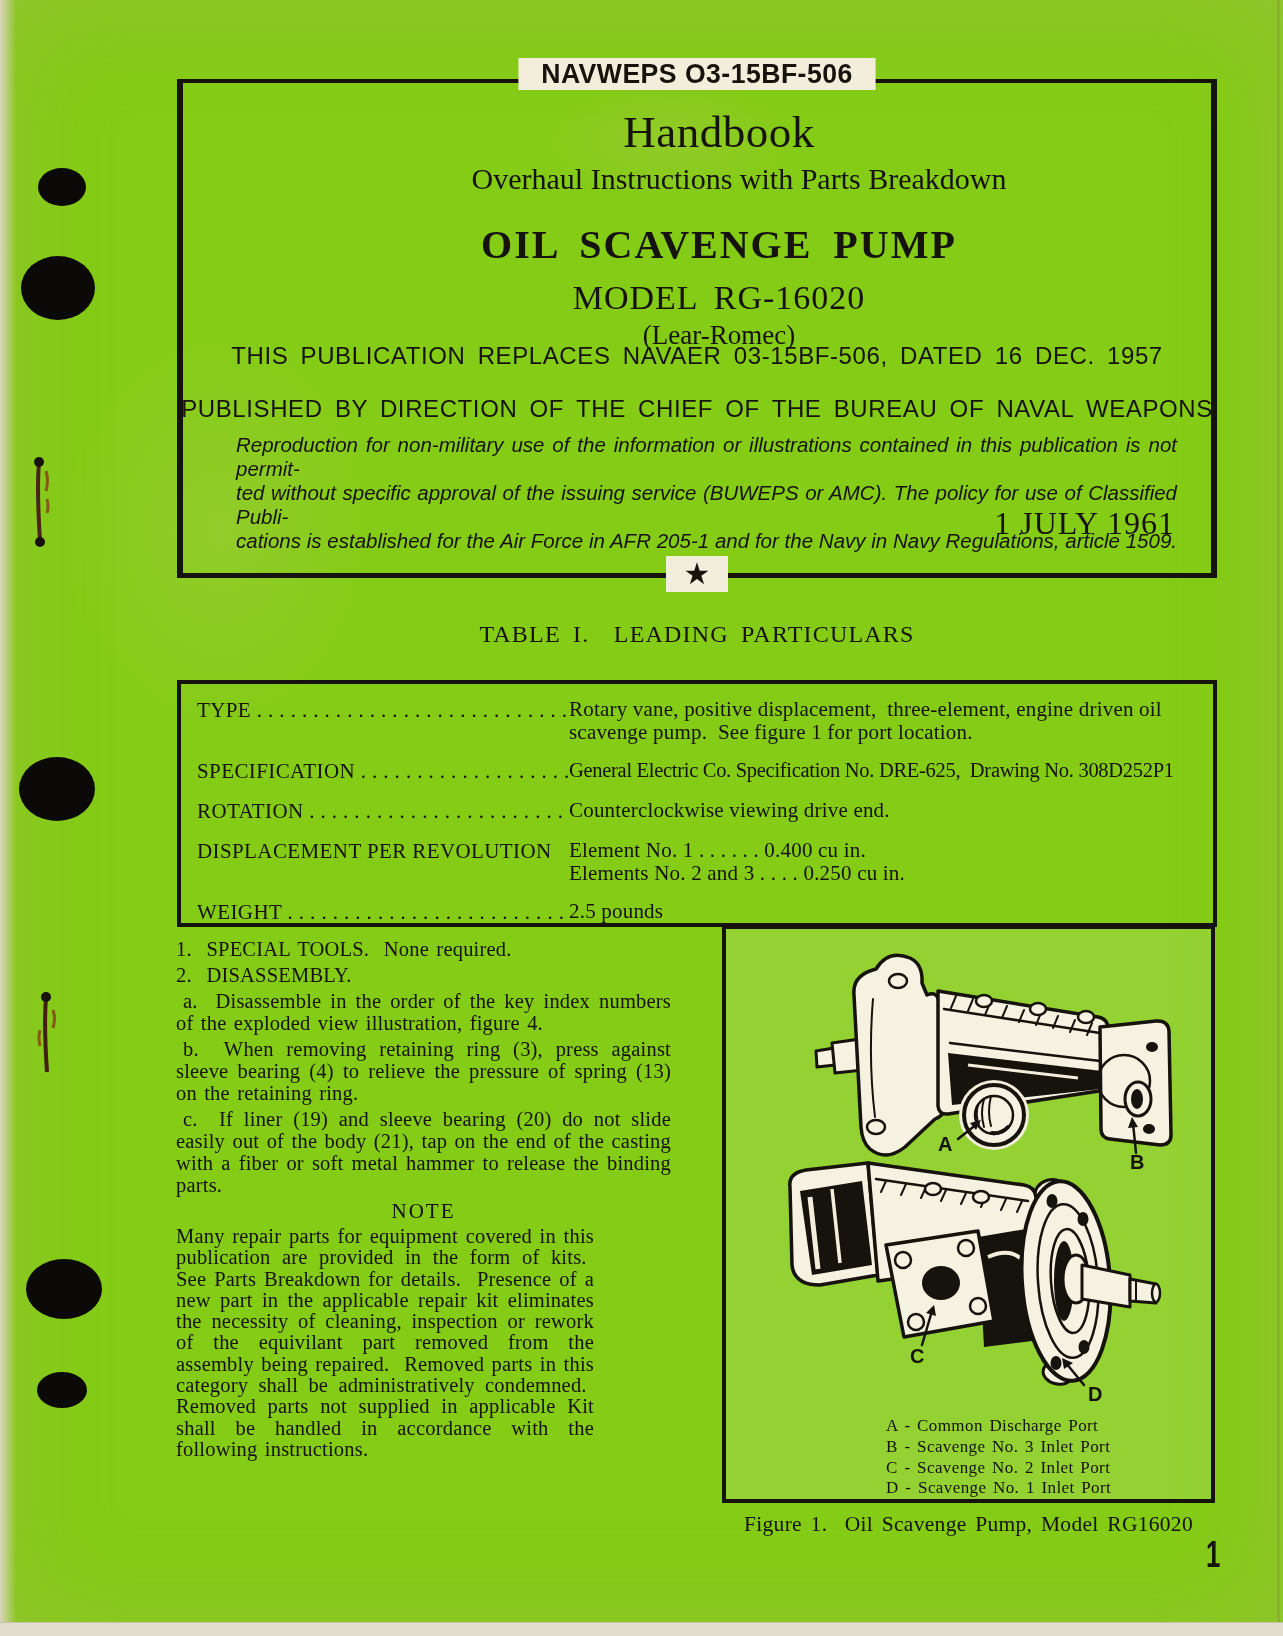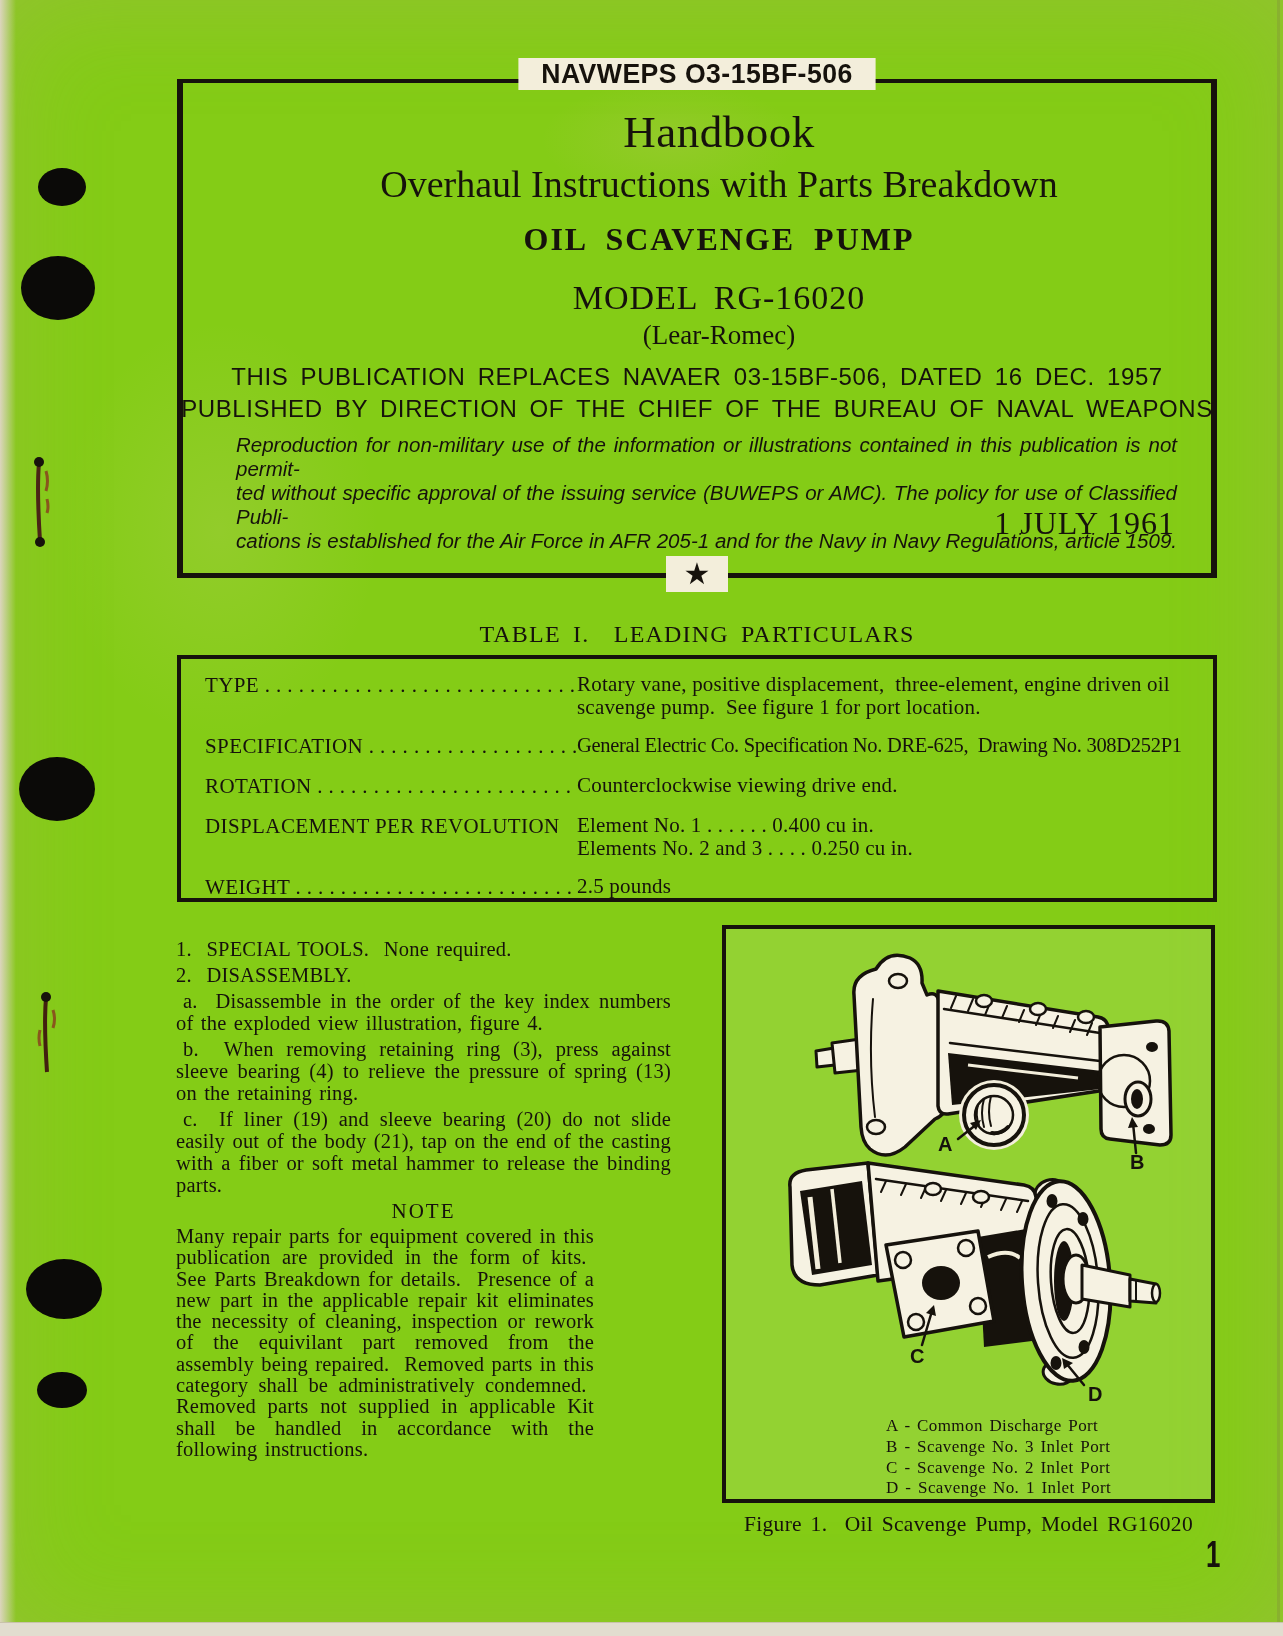--- a/index.html
+++ b/index.html
@@ -22,41 +22,41 @@
   .ink-mark{position:absolute;}
 
   
   .rule{position:absolute;background:#16120c;}
   .box-side{position:absolute;top:79px;width:6px;height:499px;background:#16120c;}
   .tb-line{position:absolute;left:177px;width:1040px;text-align:center;}
   .serif{font-family:"Liberation Serif","DejaVu Serif",serif;padding-left:22px;}
   .doc-num{top:58px;font-family:"Liberation Sans","DejaVu Sans",sans-serif;font-weight:bold;font-size:28px;letter-spacing:.5px;z-index:3;}
   .doc-num span{background:#f3eedb;padding:0 24px;display:inline-block;transform:scaleX(.95);}
   .h-handbook{top:106px;font-size:45px;letter-spacing:.5px;}
-  .h-overhaul{top:162px;font-size:38px;}
-  .h-pump{top:221px;font-size:32px;font-weight:bold;letter-spacing:2px;word-spacing:9px;}
+  .h-overhaul{top:162px;font-size:30px;margin-left:20px;}
+  .h-pump{top:221px;font-size:40px;font-weight:bold;letter-spacing:2px;word-spacing:9px;}
   .h-model{top:279px;font-size:34px;letter-spacing:1px;word-spacing:7px;}
   .h-lear{top:320px;font-size:27px;}
   .pub{font-family:"Liberation Sans","DejaVu Sans",sans-serif;font-size:24px;letter-spacing:.6px;word-spacing:5px;}
-  .pub1{top:363px;}
+  .pub1{top:342px;}
   .pub2{top:395px;}
   .notice{position:absolute;left:236px;top:433px;width:941px;
           font-family:"Liberation Sans","DejaVu Sans",sans-serif;font-style:italic;
           font-size:20.5px;line-height:24px;}
   .notice div{text-align:justify;text-align-last:justify;}
   .date-line{position:absolute;left:177px;width:1040px;top:505px;text-align:right;
              padding-right:42px;box-sizing:border-box;font-size:32px;letter-spacing:1px;}
   .star-wrap{top:556px;z-index:3;}
   .star-wrap span{background:#f3eedb;padding:0 18px;font-size:30px;line-height:36px;display:inline-block;}
 
   
   .table-title{position:absolute;left:177px;width:1040px;top:621px;text-align:center;
                font-size:24px;letter-spacing:1.2px;word-spacing:5px;}
-  .table-box{position:absolute;left:177px;top:655px;width:1040px;height:247px;
-             border:4px solid #16120c;box-sizing:border-box;padding:14px 10px 0 24px;}
+  .table-box{position:absolute;left:177px;top:680px;width:1040px;height:247px;
+             border:4px solid #16120c;box-sizing:border-box;padding:14px 10px 0 16px;}
   .trow{display:flex;margin-bottom:15px;font-size:21px;}
   .tlabel{width:372px;flex:none;white-space:nowrap;overflow:hidden;letter-spacing:.4px;}
   .tvalue{flex:1;letter-spacing:.2px;line-height:23px;}
   .nowrap{white-space:nowrap;}
   .tight{font-size:20.5px;letter-spacing:-.3px;white-space:nowrap;}
 
   
   .left-col{position:absolute;left:172px;top:934px;width:503px;
             font-size:20.5px;line-height:22px;letter-spacing:.2px;word-spacing:2px;}
   .left-col p{margin:4px;text-align:justify;}

